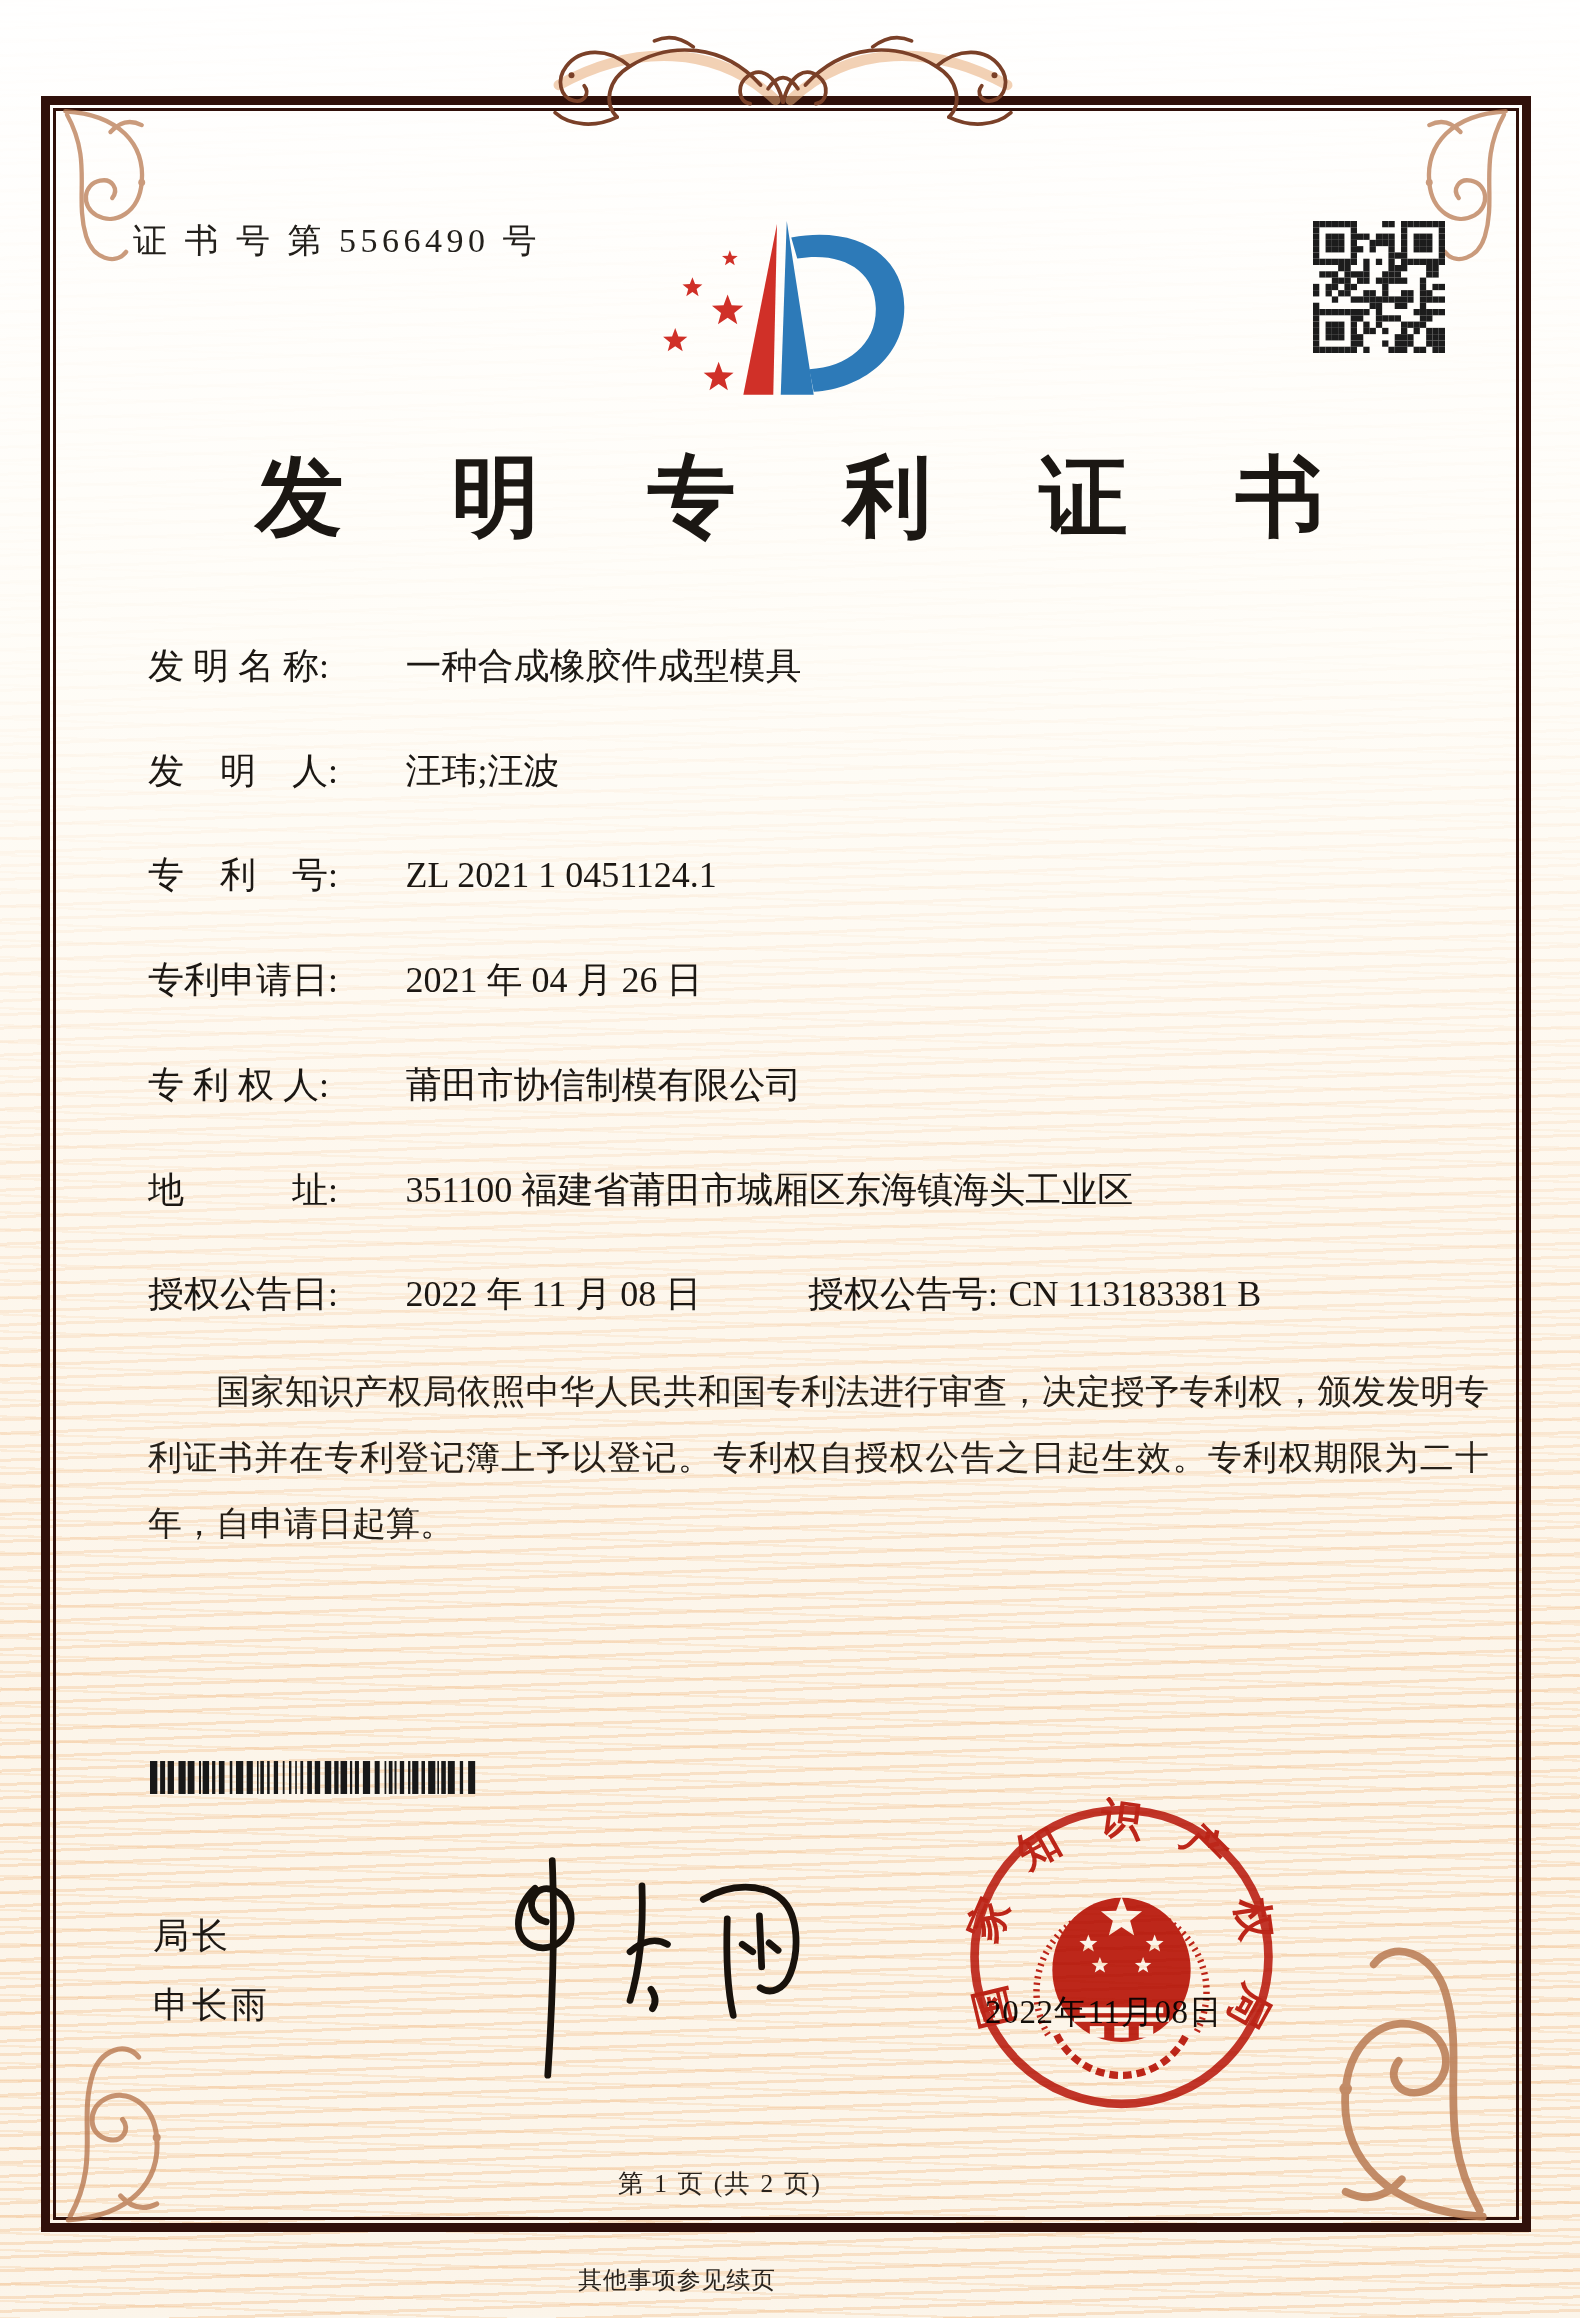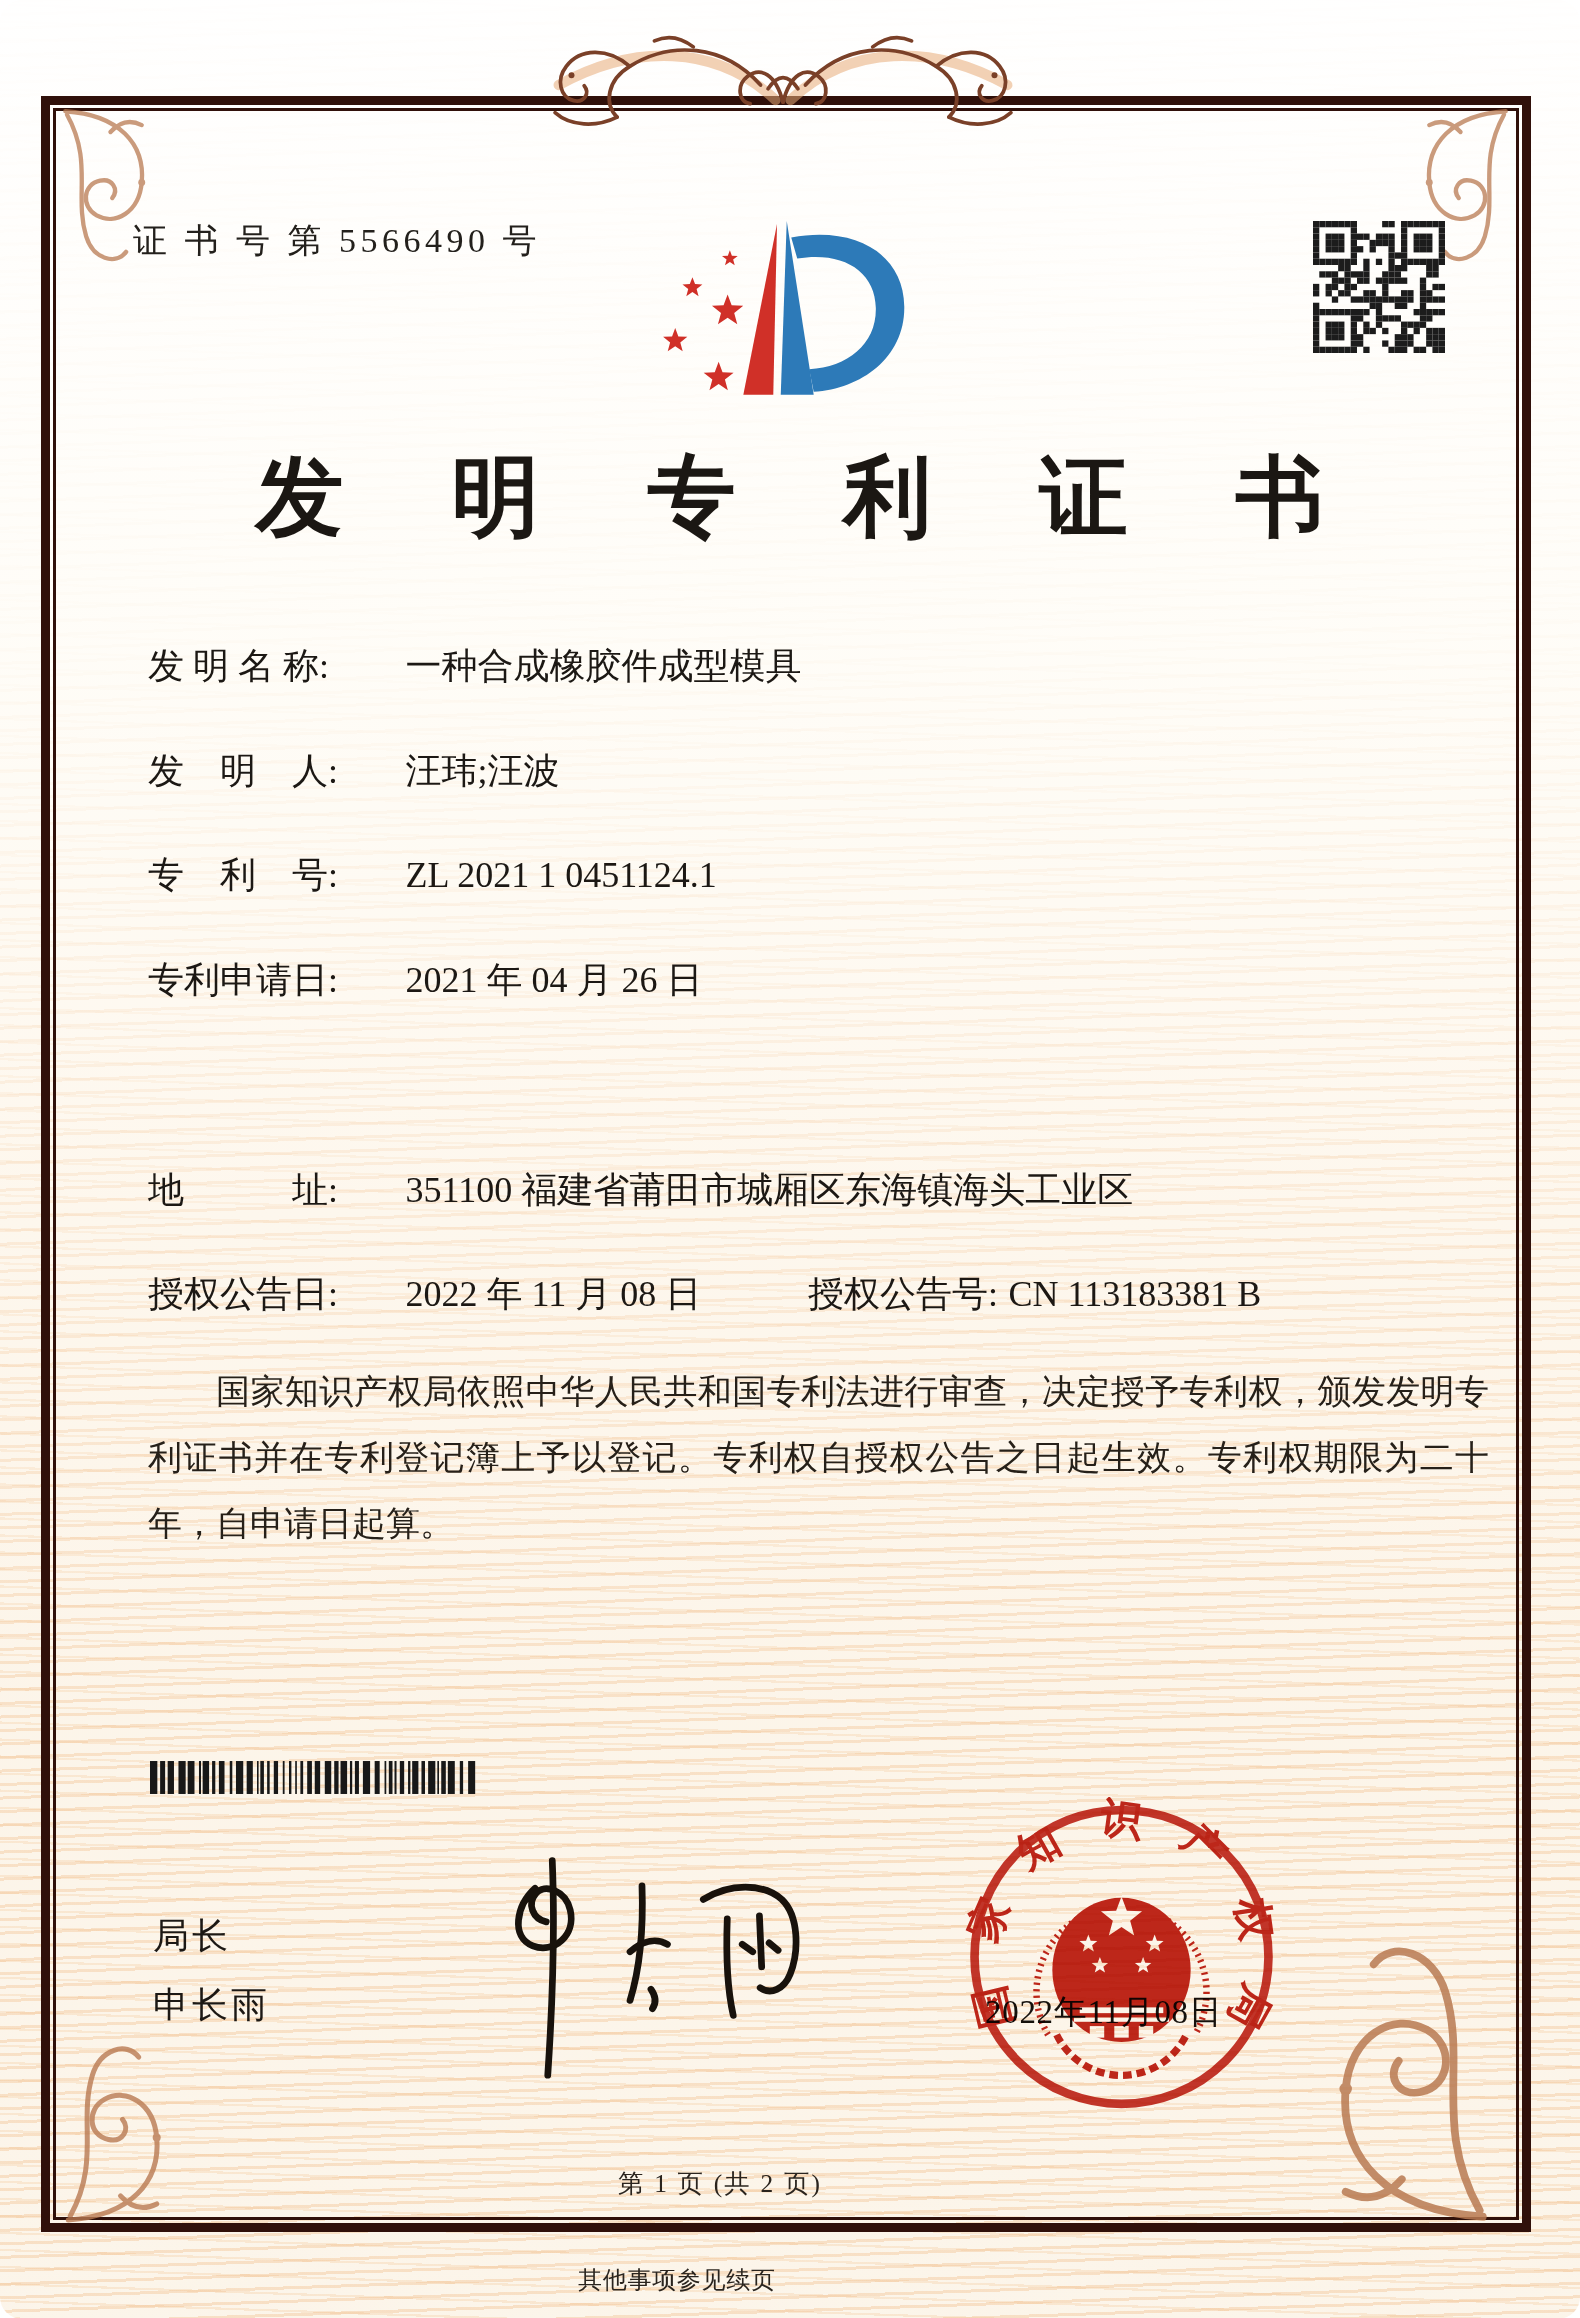--- a/index.html
+++ b/index.html
@@ -8,21 +8,20 @@
     font-family:"Liberation Serif","DejaVu Serif",serif;
     color:#1c1814;
   }
   .page{
     position:absolute;inset:0;
     background:
       linear-gradient(to bottom, rgba(255,255,255,.97) 0%, rgba(255,253,248,.92) 28%, rgba(255,247,236,.5) 52%, rgba(253,233,208,.16) 74%, rgba(250,226,196,.1) 100%),
       repeating-linear-gradient(178deg, rgba(238,177,118,.34) 0 3px, rgba(255,255,255,0) 3px 13.5px),
       repeating-linear-gradient(2deg, rgba(241,190,136,.28) 0 2.2px, rgba(255,255,255,0) 2.2px 17px),
       #fcf7ee;
-    border-radius: 22px;
   }
   .abs{position:absolute;}
   .frame{position:absolute;left:41px;top:96px;right:49px;bottom:87px;border:9.7px solid #30100a;}
   .frame-inner{position:absolute;inset:3px;border:3px solid #30100a;}
   .cert-no{left:133px;top:218px;font-size:34px;letter-spacing:4.5px;color:#23201c;}
   .title{left:0;right:0;top:438px;text-align:center;font-size:88px;font-weight:700;
          letter-spacing:43px;transform:translateX(21px);color:#1b1713;}
   .row{left:148px;font-size:36px;white-space:nowrap;}
   .row .lbl{display:inline-block;min-width:247px;margin-right:10.5px;}
   .row2{left:808px;font-size:36px;white-space:nowrap;}
@@ -354,20 +353,23 @@
   </div>
   <div class="abs row" style="top:747px">
     <span class="lbl">发　明　人:</span><span>汪玮;汪波</span>
   </div>
   <div class="abs row" style="top:851px">
     <span class="lbl">专　利　号:</span><span>ZL 2021 1 0451124.1</span>
   </div>
   <div class="abs row" style="top:956px">
     <span class="lbl">专利申请日:</span><span>2021 年 04 月 26 日</span>
   </div>
+  <div class="abs row" style="top:1061px">
+    <span class="lbl">专 利 权 人:</span><span>莆田市协信制模有限公司</span>
+  </div>
   <div class="abs row" style="top:1166px">
     <span class="lbl">地　　　址:</span><span>351100 福建省莆田市城厢区东海镇海头工业区</span>
   </div>
   <div class="abs row" style="top:1270px">
     <span class="lbl">授权公告日:</span><span>2022 年 11 月 08 日</span>
   </div>
   <div class="abs row2" style="top:1270px">
     <span class="lbl">授权公告号:</span><span>CN 113183381 B</span>
   </div>
 

